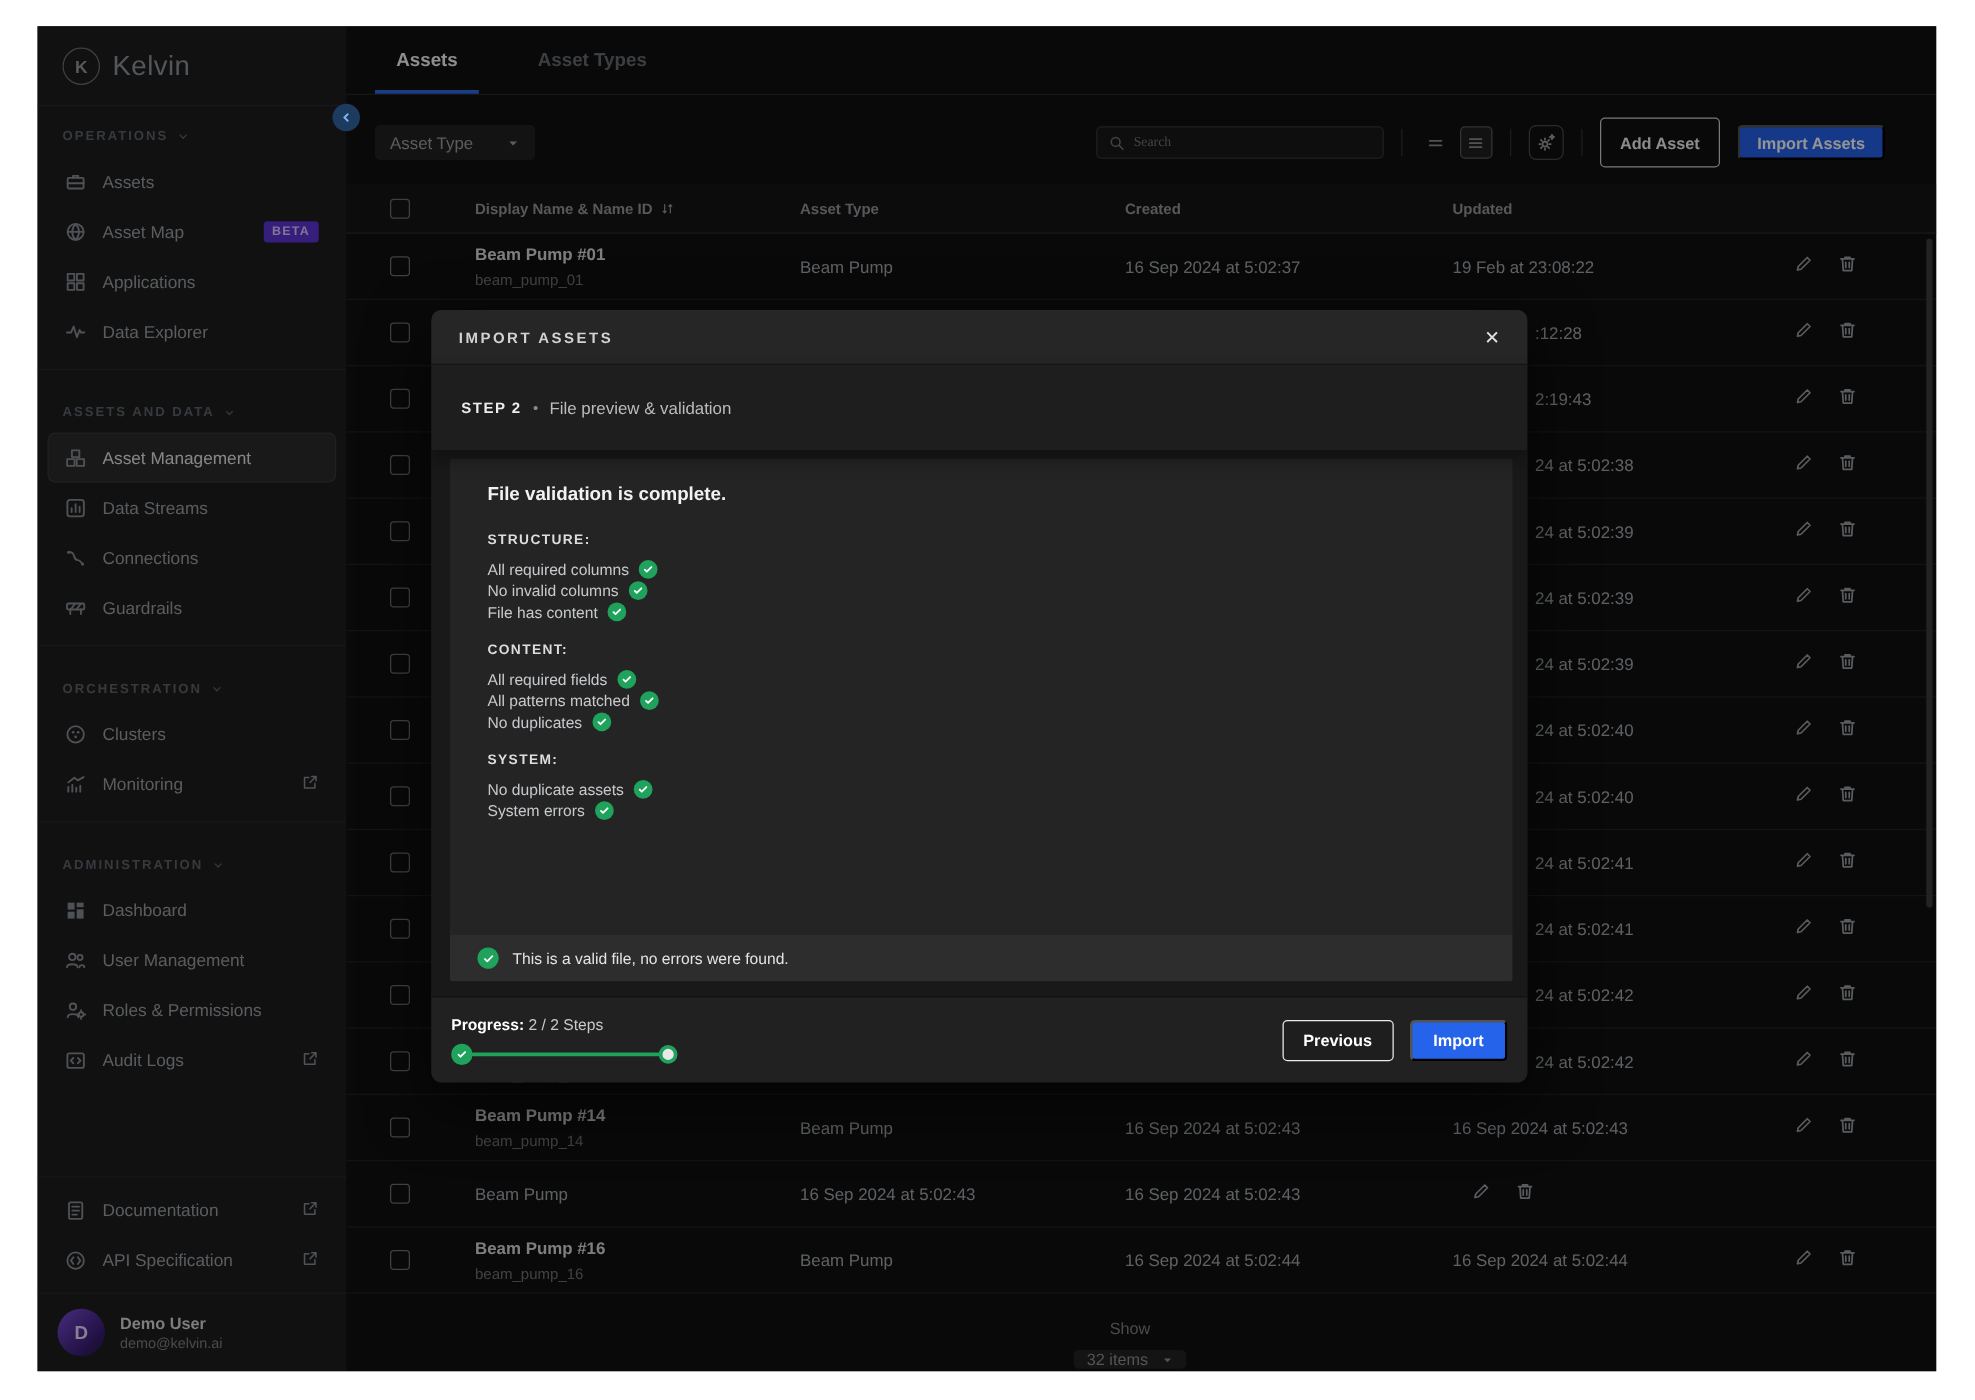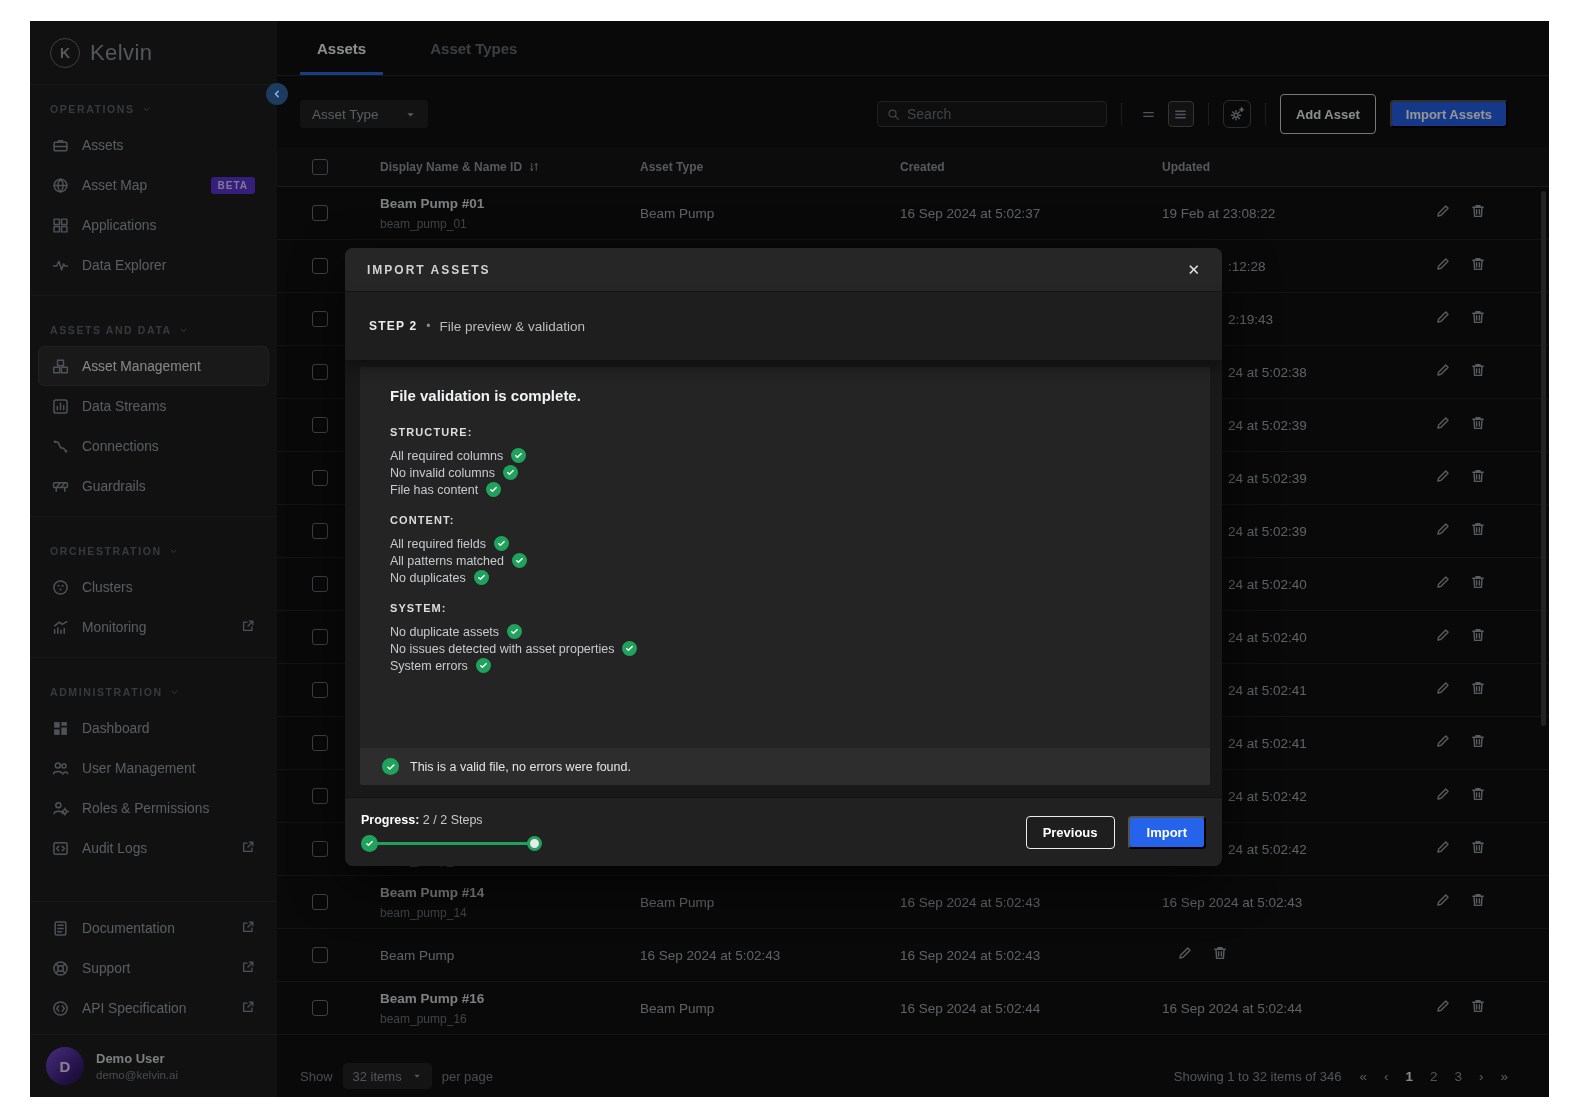--- a/index.html
+++ b/index.html
@@ -26,21 +26,21 @@
 
   
   .main { flex:1; position:relative; background:#111111; }
   .tabs { height:55px; border-bottom:1px solid #282828; display:flex; align-items:flex-end; padding-left:23px; gap:30px; }
   .tab { padding:0 17px 15px; font-size:15px; font-weight:bold; color:#686d73; border-bottom:3px solid transparent; }
   .tab.active { color:#f2f4f6; border-bottom-color:#2e6be5; }
   .toolbar { margin-top:24px; height:28px; display:flex; align-items:center; padding:0 41px 0 23px; }
   .filter-btn { height:28px; background:#222222; border-radius:4px; color:#9aa0a6; font-size:13.5px; display:flex; align-items:center; gap:26px; padding:0 12px; }
   .tb-right { margin-left:auto; display:flex; align-items:center; gap:14px; }
   .search-box { width:230px; height:26px; background:#191919; border:1px solid #373737; border-radius:4px; display:flex; align-items:center; gap:7px; padding:0 9px; color:#6f757b; }
-  .search-box input { background:transparent; border:none; outline:none; color:#86efac; font-size:14px; width:100%; font-family:Liberation Sans, sans-serif; }
+  .search-box input { background:transparent; border:none; outline:none; color:#86efac; font-size:11px; width:100%; font-family:Liberation Serif, serif; }
   .search-box input::placeholder { color:#6f757b; }
   .tb-div { width:1px; height:22px; background:#333; }
   .tgl { width:26px; height:26px; border-radius:4px; display:flex; align-items:center; justify-content:center; color:#8b9096; }
   .tgl.selected { border:1px solid #5a5a5a; background:#1f1f1f; }
   .tgl-pair { display:flex; gap:6px; }
   .gear-btn { width:28px; height:28px; border:1px solid #4b4b4b; border-radius:6px; display:flex; align-items:center; justify-content:center; color:#9a9fa4; }
   .btn-outline { height:40px; padding:0 15px; border:1px solid #cfcfcf; border-radius:4px; color:#f0f2f4; font-size:13px; font-weight:bold; background:transparent; display:flex; align-items:center; }
   .btn-primary { height:28px; padding:0 14px; background:#2563eb; border-radius:4px; color:#fff; font-size:13px; font-weight:bold; display:flex; align-items:center; }
 
   
@@ -52,21 +52,21 @@
   .tr { height:53px; border-bottom:1px solid #222222; }
   .cb { width:16px; height:16px; border:1.6px solid #6a6f75; border-radius:3px; margin-left:35px; background:transparent; }
   .cell { color:#a3a8ad; font-size:13.5px; padding-left:23px; }
   .cell-name .nm { color:#d7dadd; font-size:13.5px; font-weight:bold; min-height:17px; }
   .cell-name .nid { color:#6e7378; font-size:12px; margin-top:4px; min-height:14px; }
   .cell-upd.frag { padding-left:89px; }
   .cell-actions { display:flex; gap:19px; justify-content:flex-start; padding-left:38px; color:#9a9fa4; }
   .scrollbar-thumb { position:absolute; right:3px; top:170px; width:5px; height:535px; border-radius:3px; background:#3d3d3d; z-index:20; }
 
   
-  .page-footer { position:absolute; left:0; right:0; bottom:0; height:42px; display:flex; align-items:center; padding:0 41px 0 23px; color:#7c8187; font-size:13px; gap:10px; }
+  .page-footer { position:absolute; left:0; right:0; bottom:0; height:42px; display:flex; align-items:center; padding:0 41px 0 23px; color:#7c8187; font-size:13px; gap:10px;flex-direction:column; }
   .pg-select { height:26px; background:#232323; border-radius:4px; display:flex; align-items:center; gap:10px; padding:0 10px; color:#8d9298; }
   .pf-right { margin-left:auto; display:flex; align-items:center; gap:18px; color:#8d9298; }
   .pager { display:flex; align-items:center; gap:17px; font-size:13.5px; color:#9a9fa4; }
   .pager .pg { color:#8d9298; }
   .pager .pg.active { color:#e8eaec; font-weight:bold; }
 
   
   .overlay { position:absolute; inset:0; background:rgba(0,0,0,0.42); z-index:40; }
   .modal { position:absolute; left:315px; top:227px; width:877px; height:618px; z-index:50; border-radius:8px; overflow:hidden; box-shadow:0 18px 50px rgba(0,0,0,.6); background:#191919; }
   .modal-header { height:44px; background:#262626; display:flex; align-items:center; padding:0 22px; border-bottom:1px solid #161616; }
@@ -318,35 +318,20 @@
             <span class="ext"><span class="icn">
                 <svg width="14" height="14" viewBox="0 0 16 16" fill="none" stroke="currentColor" stroke-width="1.4" stroke-linecap="round" stroke-linejoin="round">
                   <path d="M7 3.5H3V13h9.5V9M9.5 2.5h4v4M13.2 2.8L8 8"></path>
                 </svg>
               </span></span>
           </div>
           <div class="sb-item">
             <span class="icn">
               <svg width="17" height="17" viewBox="0 0 16 16" fill="none" stroke="currentColor" stroke-width="1.4" stroke-linecap="round" stroke-linejoin="round">
                 <circle cx="8" cy="8" r="6.2"></circle>
-                <circle cx="8" cy="8" r="2.6"></circle>
-                <path d="M3.7 3.7l2.5 2.5M12.3 3.7L9.8 6.2M12.3 12.3L9.8 9.8M3.7 12.3l2.5-2.5"></path>
-              </svg>
-            </span>
-            <span>Support</span>
-            <span class="ext"><span class="icn">
-                <svg width="14" height="14" viewBox="0 0 16 16" fill="none" stroke="currentColor" stroke-width="1.4" stroke-linecap="round" stroke-linejoin="round">
-                  <path d="M7 3.5H3V13h9.5V9M9.5 2.5h4v4M13.2 2.8L8 8"></path>
-                </svg>
-              </span></span>
-          </div>
-          <div class="sb-item">
-            <span class="icn">
-              <svg width="17" height="17" viewBox="0 0 16 16" fill="none" stroke="currentColor" stroke-width="1.4" stroke-linecap="round" stroke-linejoin="round">
-                <circle cx="8" cy="8" r="6.2"></circle>
                 <path d="M6.3 5.5L4.5 8l1.8 2.5M9.7 5.5L11.5 8l-1.8 2.5"></path>
               </svg>
             </span>
             <span>API Specification</span>
             <span class="ext"><span class="icn">
                 <svg width="14" height="14" viewBox="0 0 16 16" fill="none" stroke="currentColor" stroke-width="1.4" stroke-linecap="round" stroke-linejoin="round">
                   <path d="M7 3.5H3V13h9.5V9M9.5 2.5h4v4M13.2 2.8L8 8"></path>
                 </svg>
               </span></span>
           </div>
@@ -866,28 +851,20 @@
             <div class="grp-label">SYSTEM:</div>
             <div class="check-line">
               <span>No duplicate assets</span>
               <span class="badge">
                 <svg width="9" height="9" viewBox="0 0 16 16" fill="none" stroke="#ffffff" stroke-width="2.6" stroke-linecap="round" stroke-linejoin="round">
                   <path d="M3.2 8.4l2.9 2.9 6.5-6.6"></path>
                 </svg>
               </span>
             </div>
             <div class="check-line">
-              <span>No issues detected with asset properties</span>
-              <span class="badge">
-                <svg width="9" height="9" viewBox="0 0 16 16" fill="none" stroke="#ffffff" stroke-width="2.6" stroke-linecap="round" stroke-linejoin="round">
-                  <path d="M3.2 8.4l2.9 2.9 6.5-6.6"></path>
-                </svg>
-              </span>
-            </div>
-            <div class="check-line">
               <span>System errors</span>
               <span class="badge">
                 <svg width="9" height="9" viewBox="0 0 16 16" fill="none" stroke="#ffffff" stroke-width="2.6" stroke-linecap="round" stroke-linejoin="round">
                   <path d="M3.2 8.4l2.9 2.9 6.5-6.6"></path>
                 </svg>
               </span>
             </div>
           </div>
         <div class="valid-strip">
           <span class="badge">

